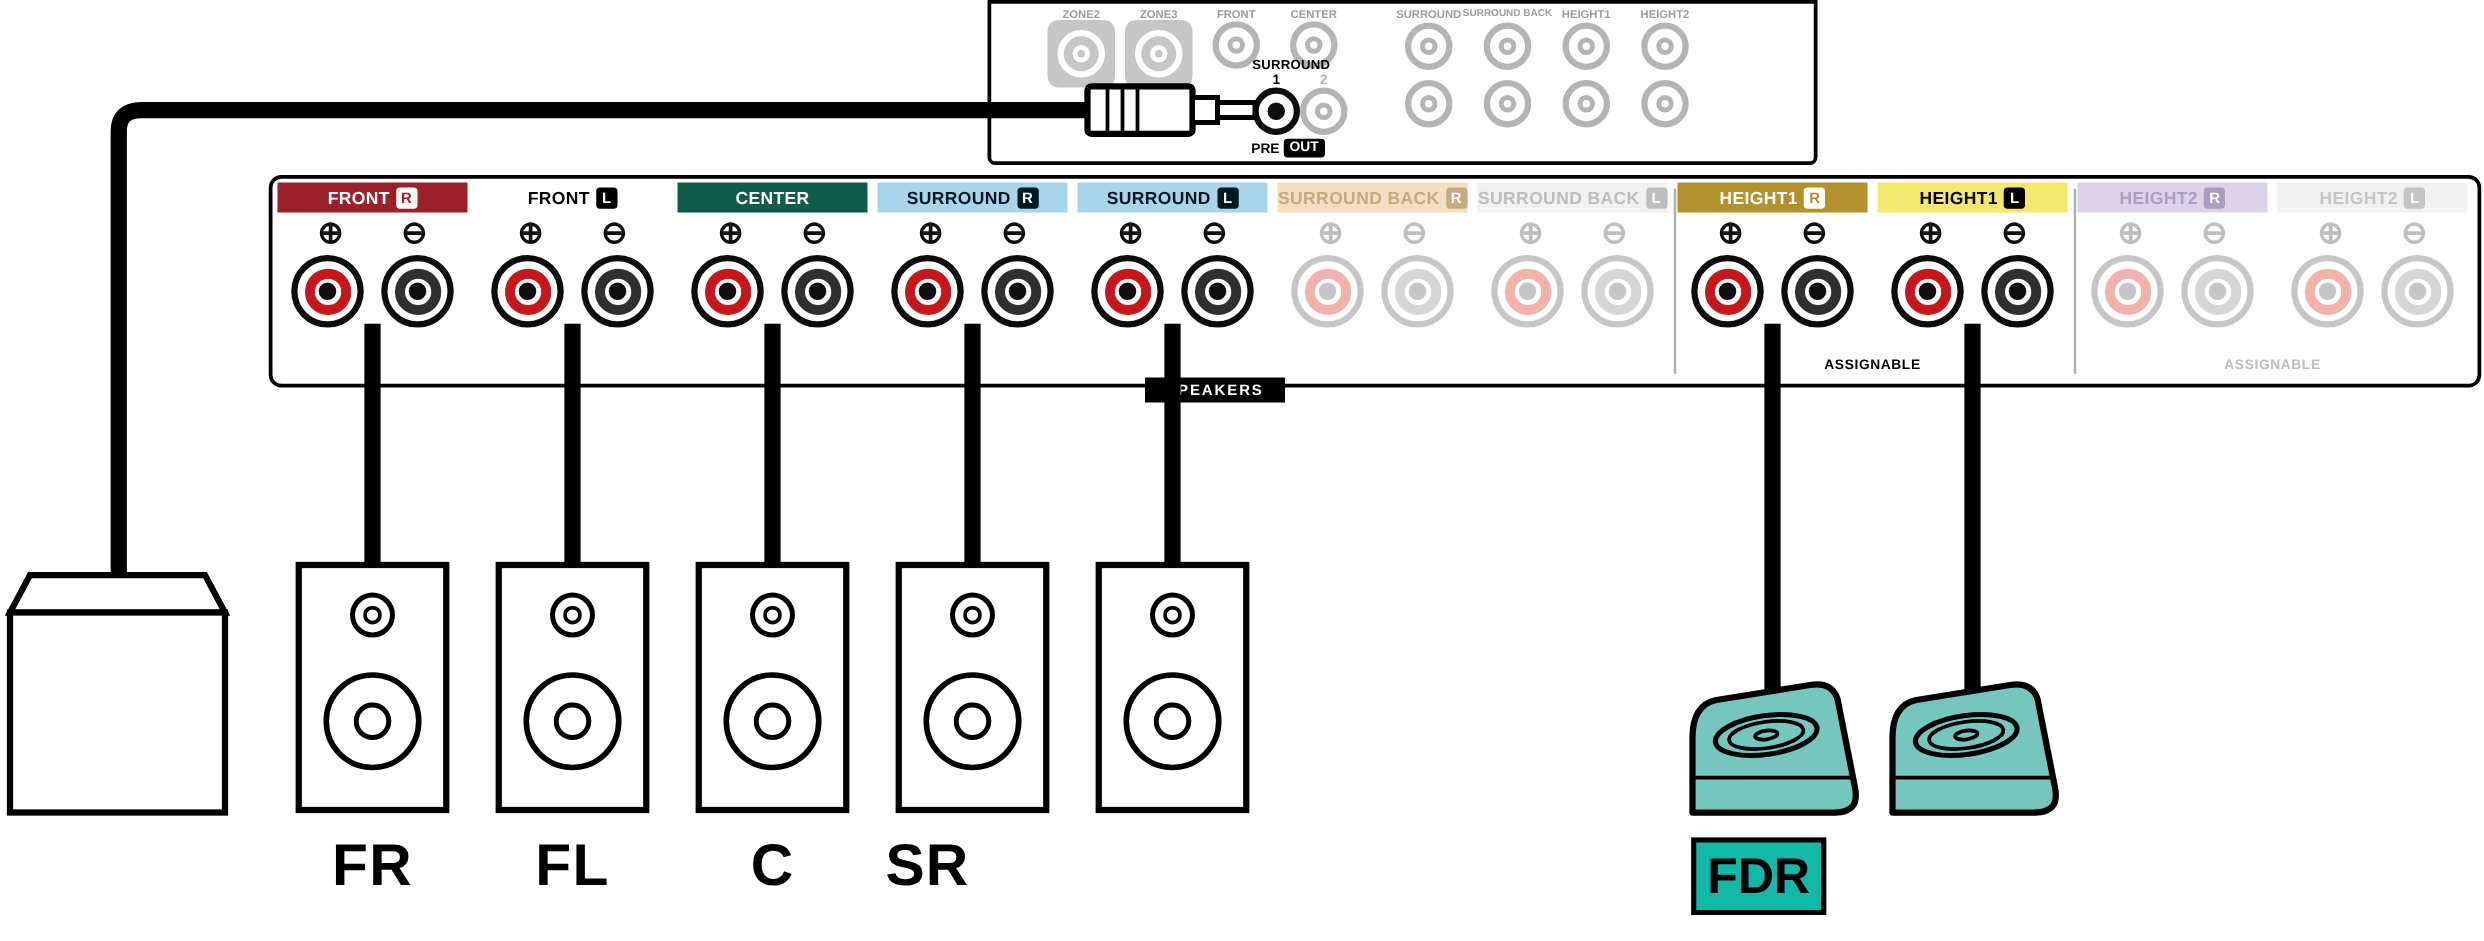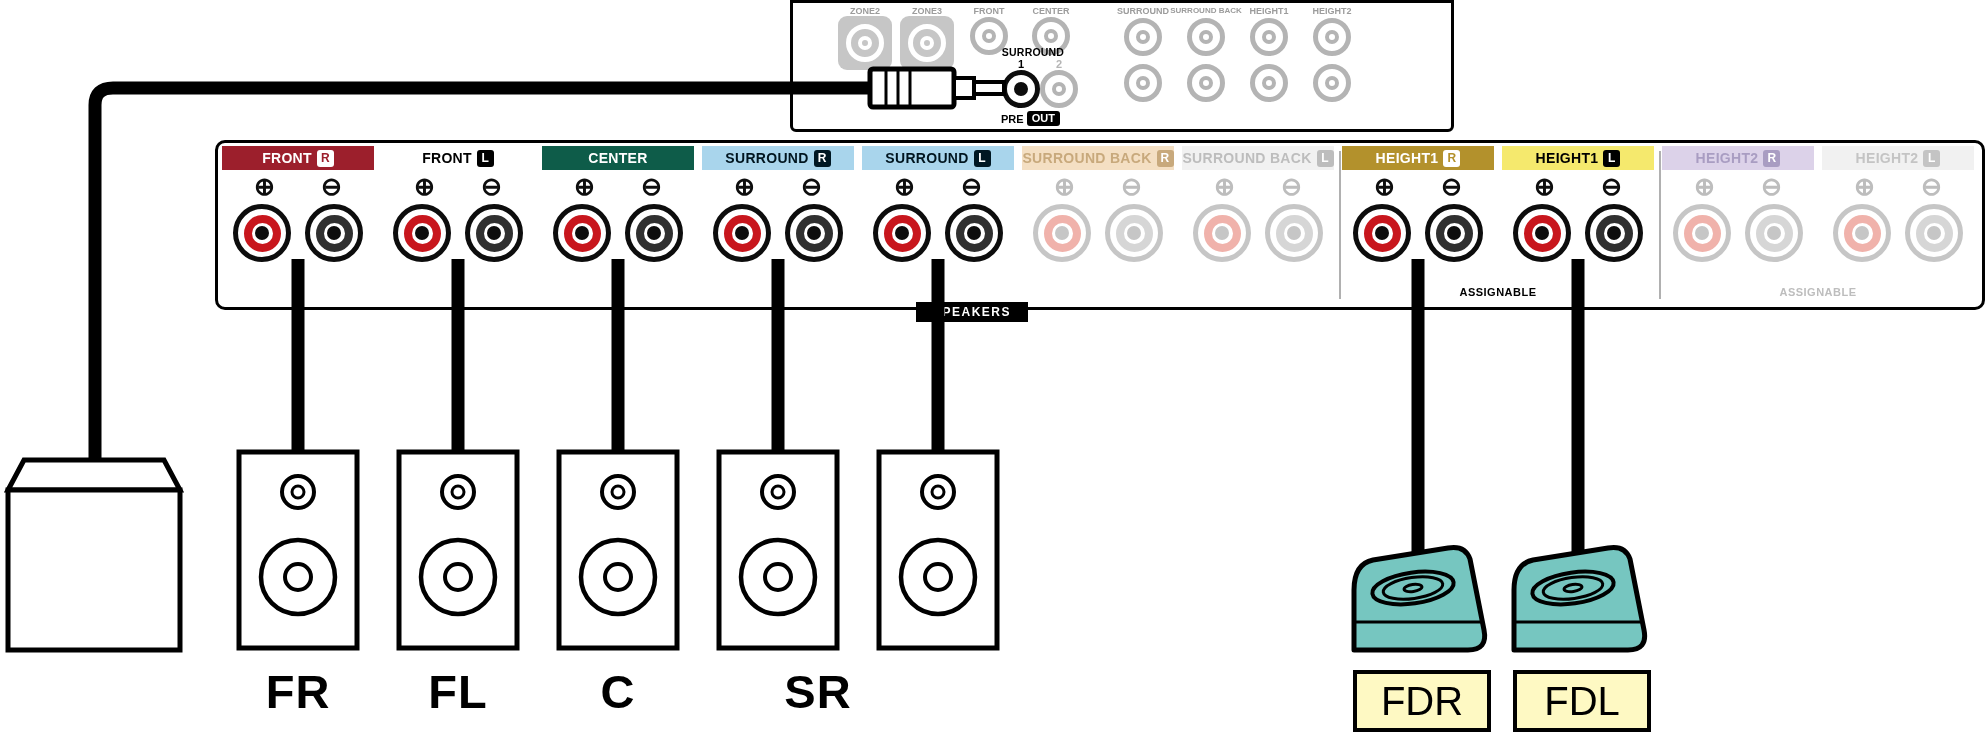--- a/index.html
+++ b/index.html
@@ -44,21 +44,21 @@
   .divider{position:absolute;top:8px;bottom:8px;width:2px;background:#b0b0b0}
   .assignable{position:absolute;top:286px;width:156px;text-align:center;font-size:11px;font-weight:bold;letter-spacing:.5px;color:#000}
   .assignable.off{color:#bdbdbd}
   .speakers-tag{position:absolute;left:916px;top:302px;width:112px;height:20px;background:#000;color:#fff;font-size:12px;font-weight:bold;letter-spacing:1.5px;display:flex;align-items:center;justify-content:center}
 
   
   #overlay{position:absolute;left:0;top:0;pointer-events:none}
 
   
   .spk-label{position:absolute;top:664px;width:140px;text-align:center;font-size:47px;font-weight:bold;color:#000;letter-spacing:1px}
-  .fd-box{position:absolute;top:670px;width:138px;height:62px;background:#fef9c3;border:4px solid #000;display:flex;align-items:center;justify-content:center;font-size:40px;font-weight:normal;color:#000}
+  .fd-box{position:absolute;top:670px;width:108px;height:62px;background:#14b8a6;border:4px solid #000;display:flex;align-items:center;justify-content:center;font-size:40px;font-weight:bold;color:#000}
 </style>
 </head>
 <body>
 
 <div id="canvas">
 
   <div id="preout">
     <div class="pj-label" style="left:40px">ZONE2</div>
     <div class="pj-label" style="left:102px">ZONE3</div>
     <div class="pj-label" style="left:164px">FRONT</div>
@@ -438,17 +438,16 @@
     <use href="#bookshelf" transform="translate(778,0)"></use>
     <use href="#bookshelf" transform="translate(938,0)"></use>
 
     <use href="#dolbyspk" transform="translate(1418,0)"></use>
     <use href="#dolbyspk" transform="translate(1578,0)"></use>
   </svg>
 
   <div class="spk-label" style="left:228px">FR</div>
   <div class="spk-label" style="left:388px">FL</div>
   <div class="spk-label" style="left:548px">C</div>
-  <div class="spk-label" style="left:748px">SR</div>
+  <div class="spk-label" style="left:672px">SR</div>
   <div class="fd-box" style="left:1353px">FDR</div>
-  <div class="fd-box" style="left:1513px">FDL</div>
 
 </div>
 
 </body></html>

